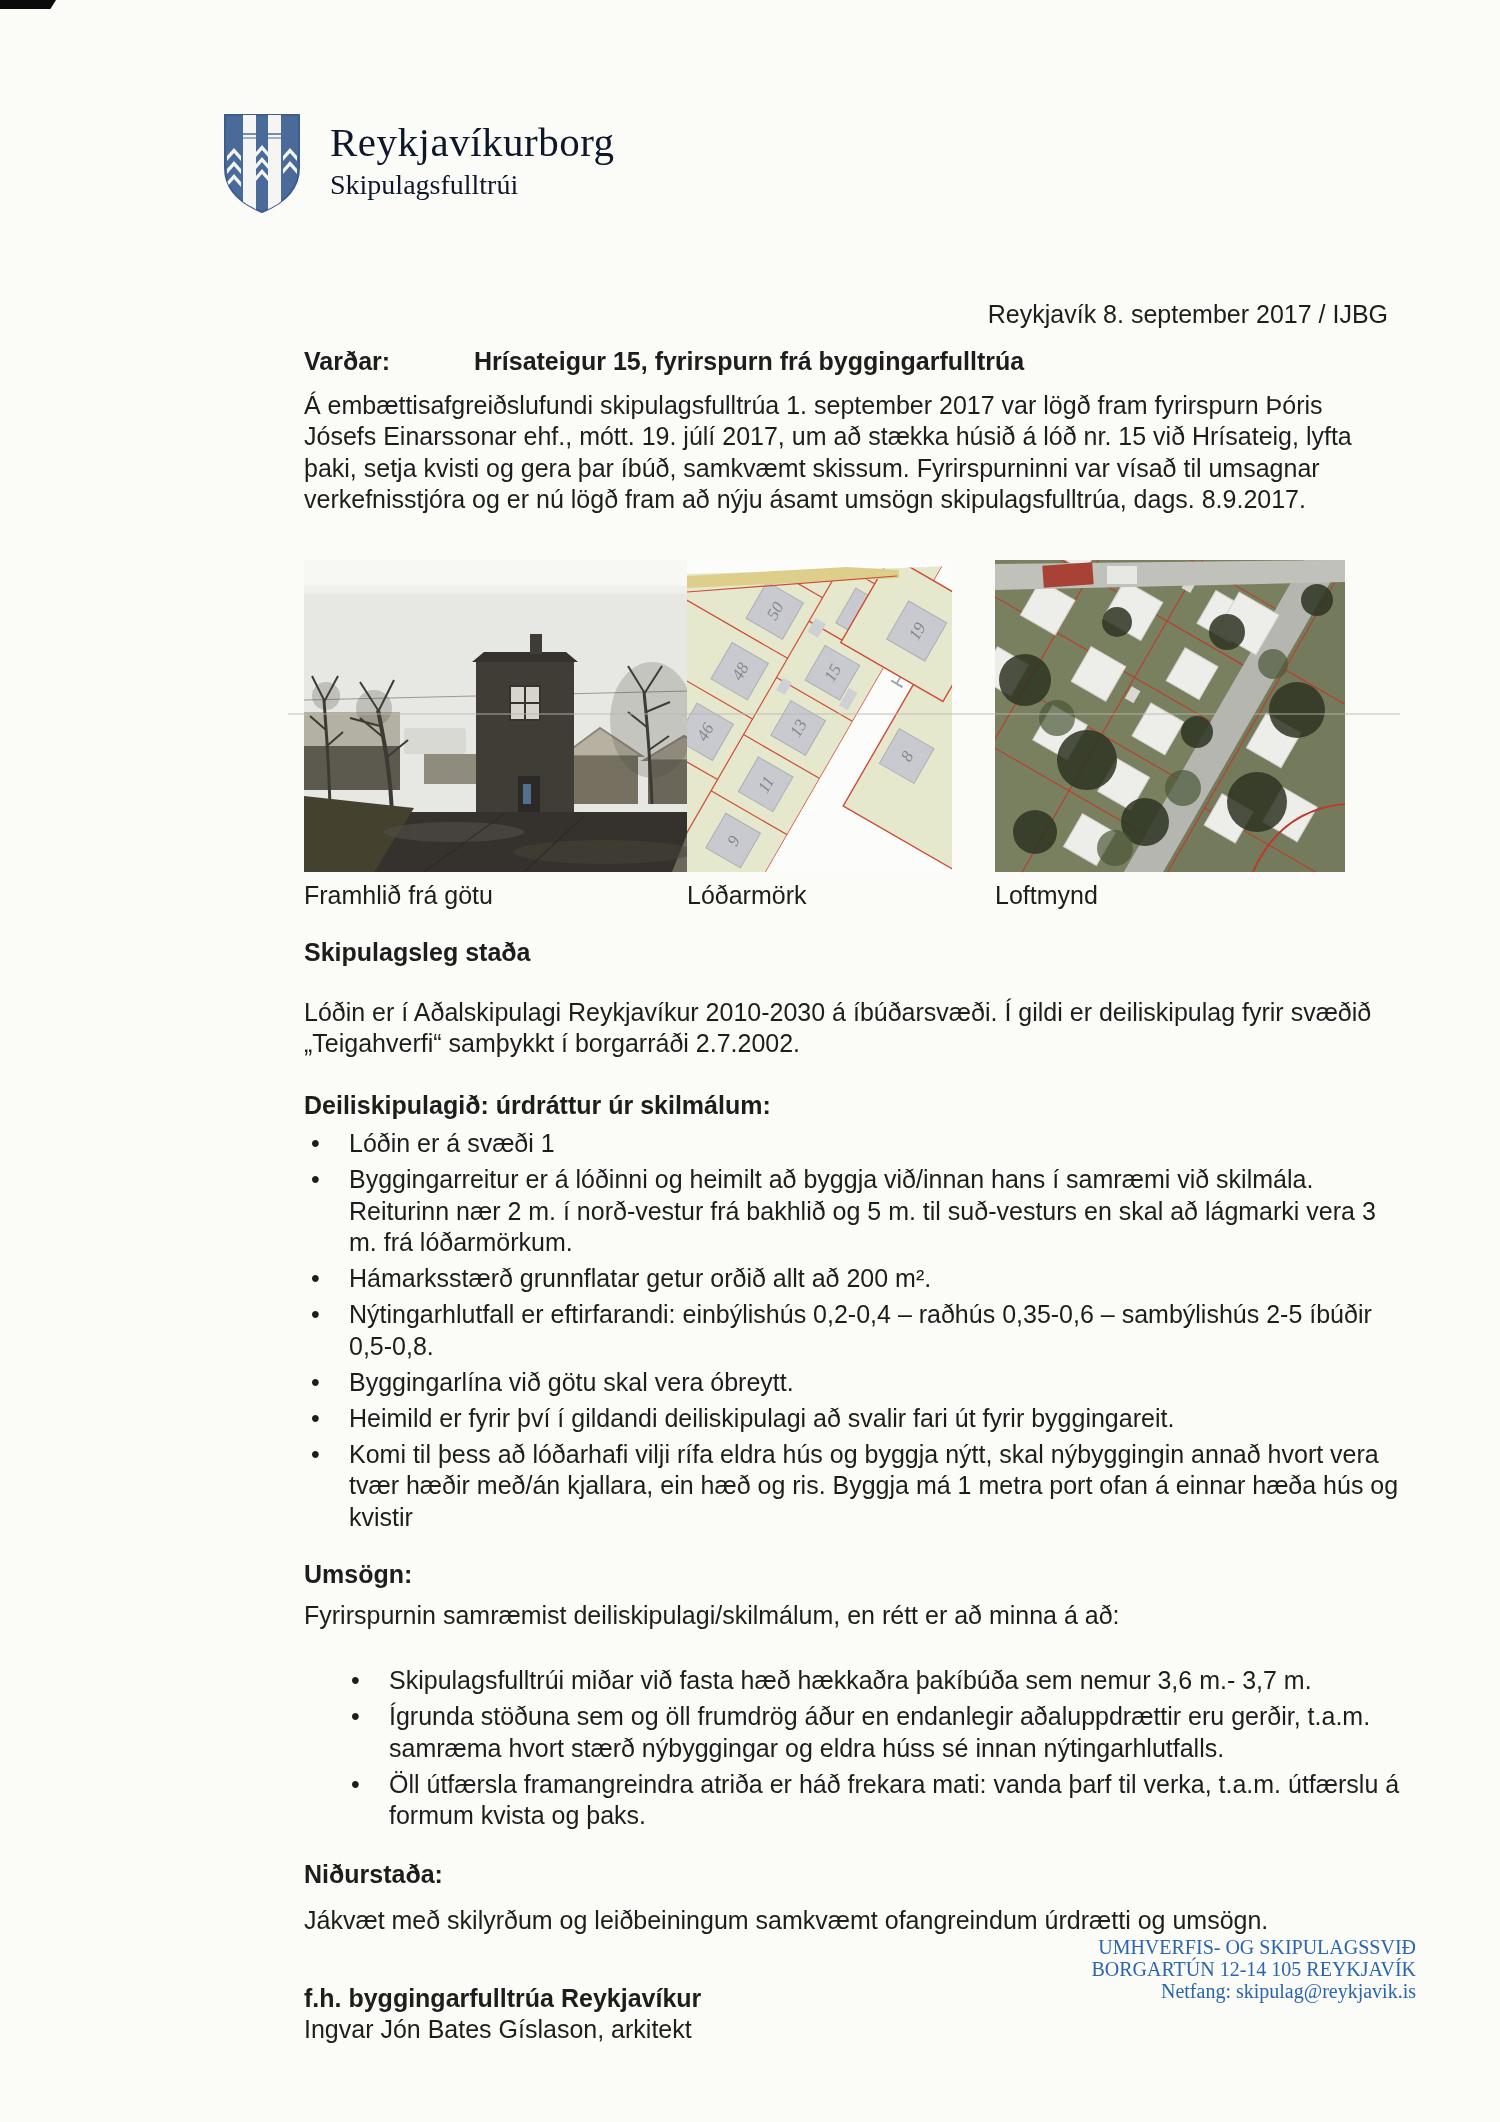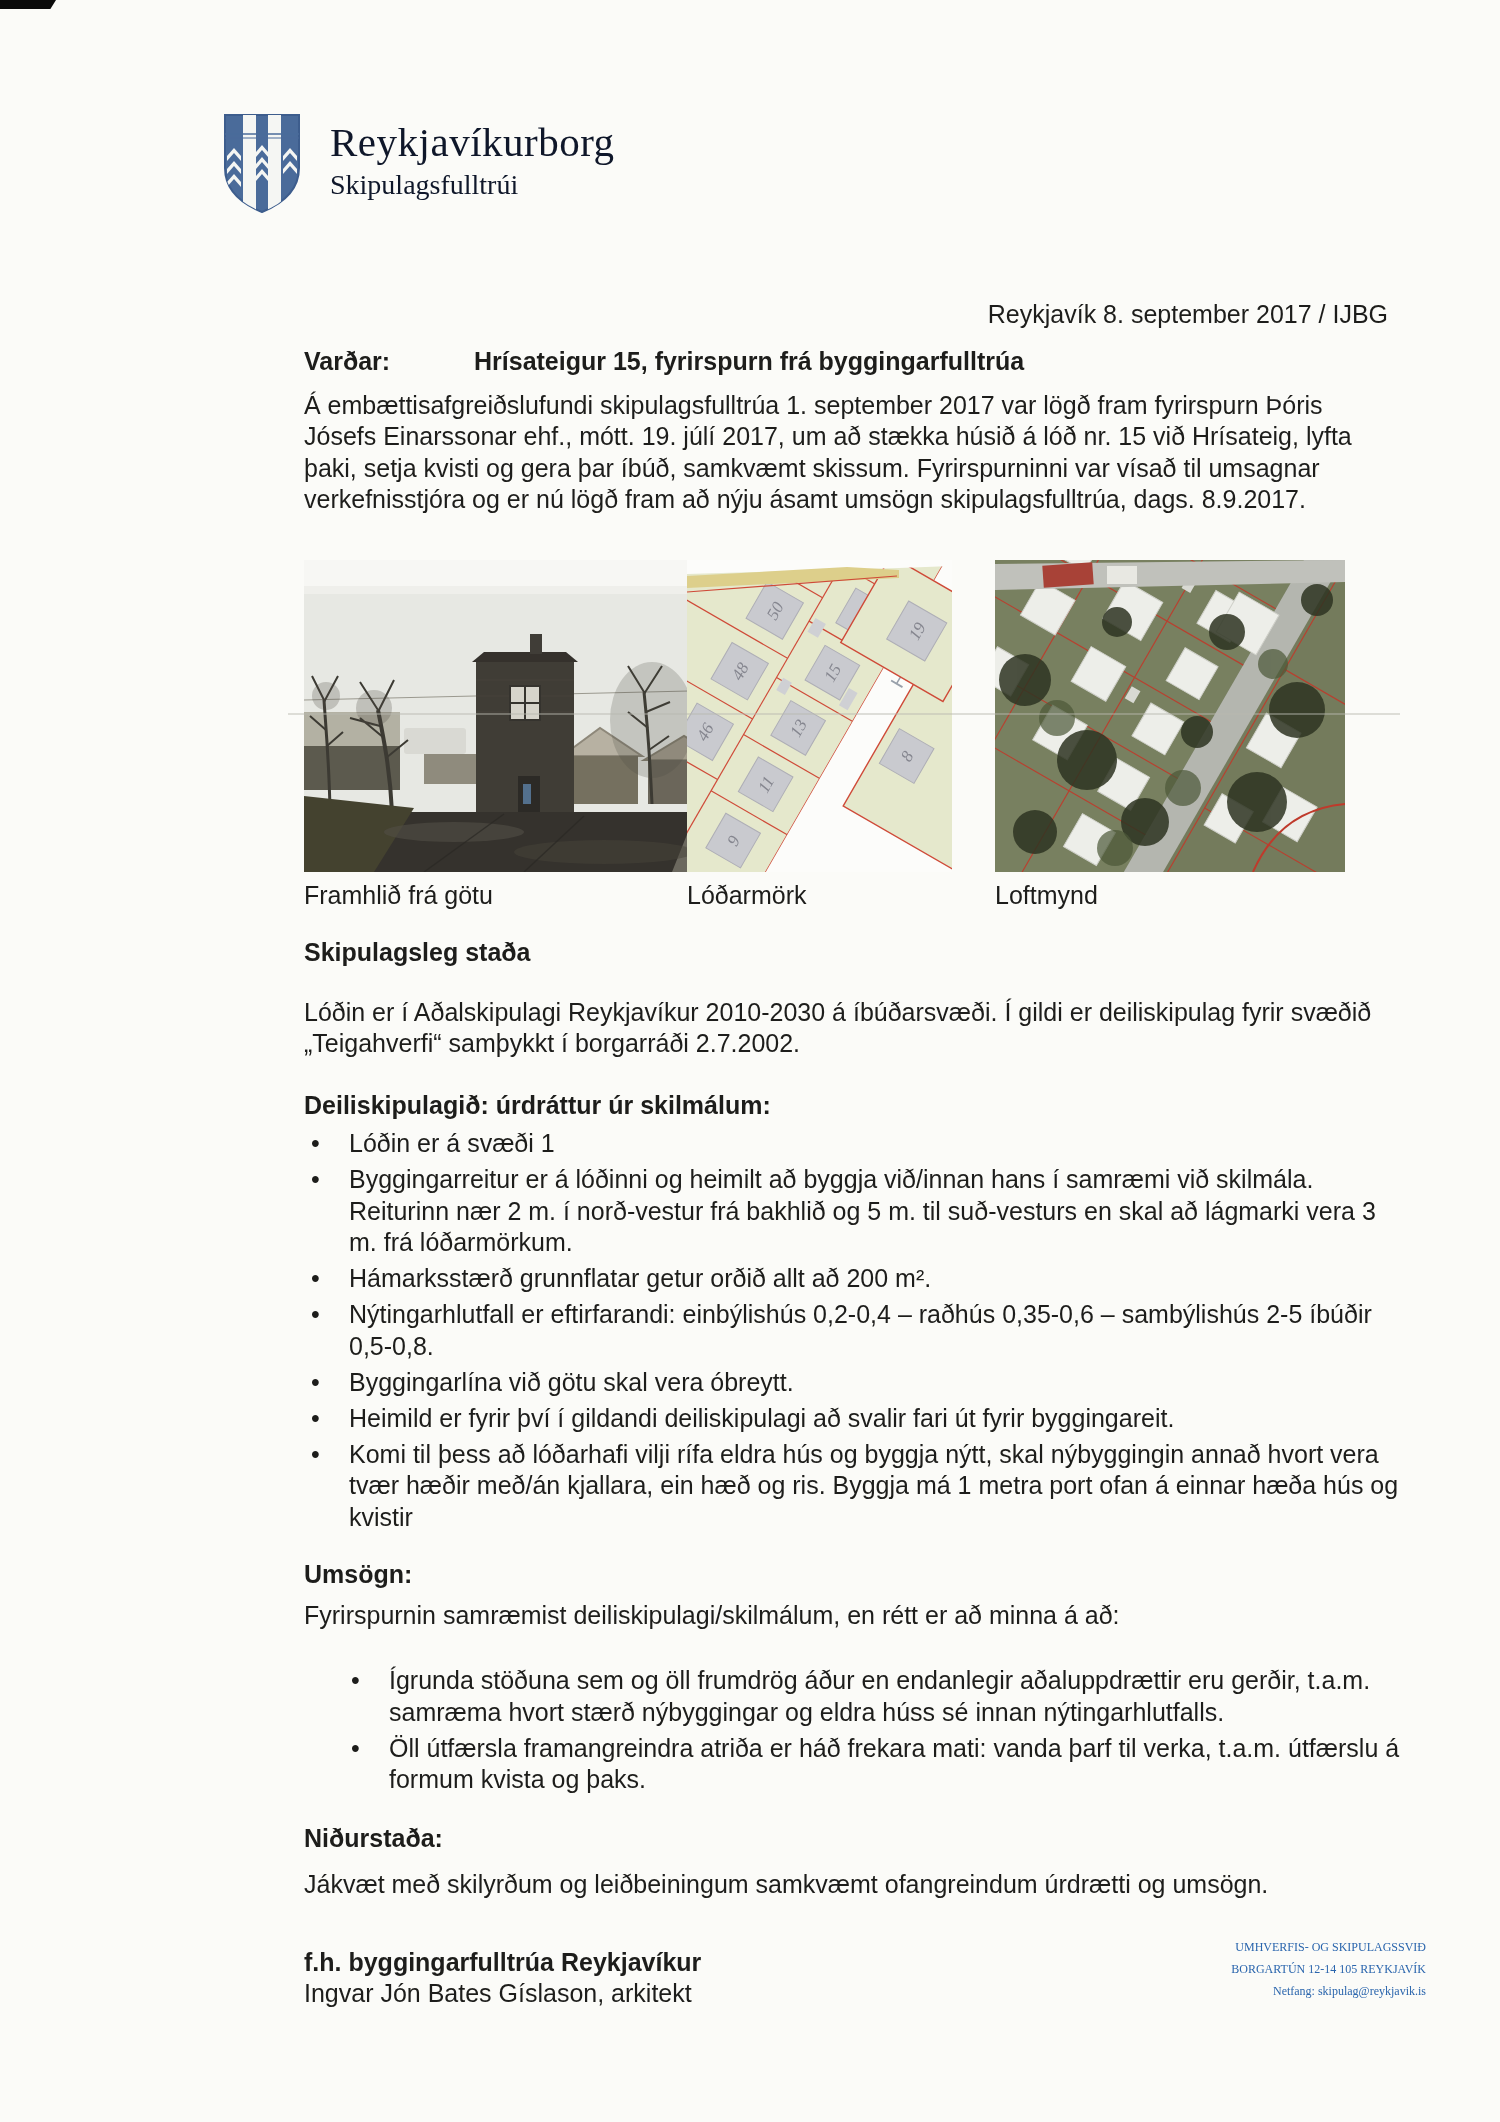--- a/index.html
+++ b/index.html
@@ -47,22 +47,22 @@
   ul.bullets.indent2{padding-left:85px;}
   .h-review{margin-top:26px;}
   .p-review{margin-top:9px;}
   ul.bullets.review{margin-top:34px;}
   .h-conclusion{margin-top:27px;}
   .p-conclusion{margin-top:15px;}
   .signature{margin-top:46px;}
   .sig-role{font-weight:bold;}
   
   .footer{
-    position:absolute;top:1936px;right:74px;text-align:right;
-    font-family:"Liberation Serif",serif;font-size:12px;line-height:22px;color:#2a65ad;
+    position:absolute;top:1936px;right:84px;text-align:right;
+    font-family:"Liberation Serif",serif;font-size:20px;line-height:22px;color:#2a65ad;
   }
 </style>
 </head>
 <body>
 
 <div>
 
   <div class="scan-artifact"></div>
 
   <div class="logo">
@@ -325,20 +325,21 @@
       <li>Hámarksstærð grunnflatar getur orðið allt að 200 m².</li>
       <li>Nýtingarhlutfall er eftirfarandi: einbýlishús 0,2-0,4 – raðhús 0,35-0,6 – sambýlishús 2-5 íbúðir 0,5-0,8.</li>
       <li>Byggingarlína við götu skal vera óbreytt.</li>
       <li>Heimild er fyrir því í gildandi deiliskipulagi að svalir fari út fyrir byggingareit.</li>
       <li>Komi til þess að lóðarhafi vilji rífa eldra hús og byggja nýtt, skal nýbyggingin annað hvort vera tvær hæðir með/án kjallara, ein hæð og ris. Byggja má 1 metra port ofan á einnar hæða hús og kvistir</li>
     </ul>
 
     <div class="h h-review">Umsögn:</div>
     <div class="p-review">Fyrirspurnin samræmist deiliskipulagi/skilmálum, en rétt er að minna á að:</div>
     <ul class="bullets indent2 review">
+      <li>Skipulagsfulltrúi miðar við fasta hæð hækkaðra þakíbúða sem nemur 3,6 m.- 3,7 m.</li>
       <li>Ígrunda stöðuna sem og öll frumdrög áður en endanlegir aðaluppdrættir eru gerðir, t.a.m. samræma hvort stærð nýbyggingar og eldra húss sé innan nýtingarhlutfalls.</li>
       <li>Öll útfærsla framangreindra atriða er háð frekara mati: vanda þarf til verka, t.a.m. útfærslu á formum kvista og þaks.</li>
     </ul>
 
     <div class="h h-conclusion">Niðurstaða:</div>
     <div class="p-conclusion">Jákvæt með skilyrðum og leiðbeiningum samkvæmt ofangreindum úrdrætti og umsögn.</div>
 
     <div class="signature">
       <div class="sig-role">f.h. byggingarfulltrúa Reykjavíkur</div>
       <div>Ingvar Jón Bates Gíslason, arkitekt</div>

